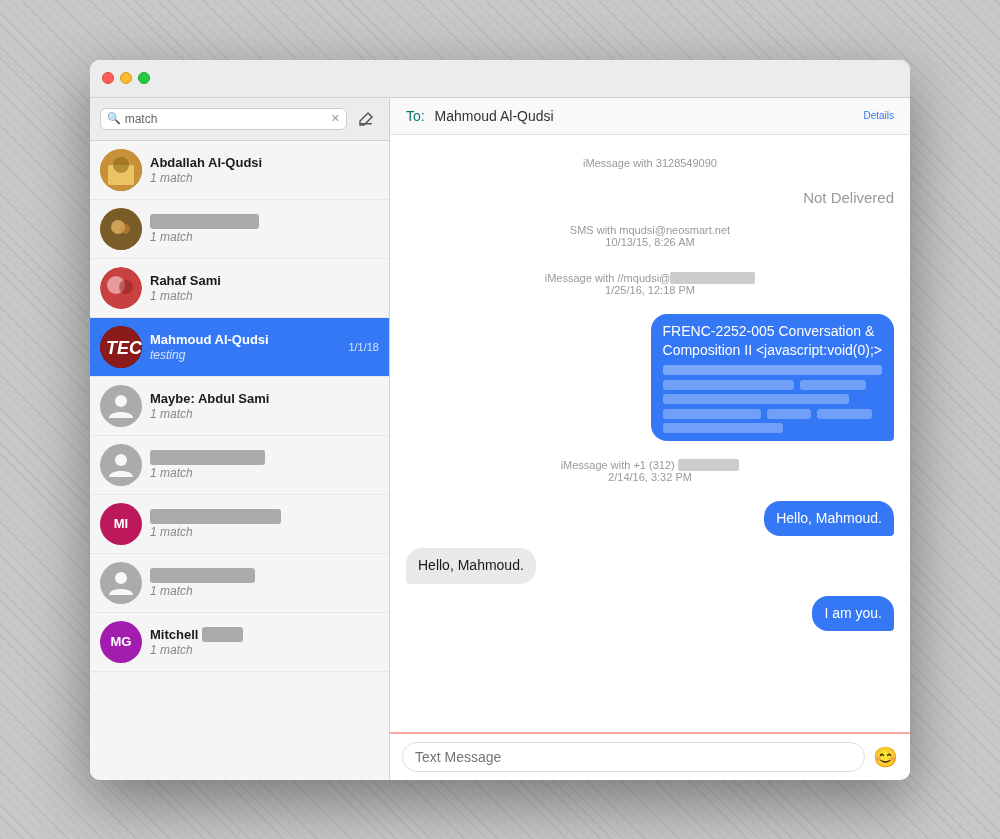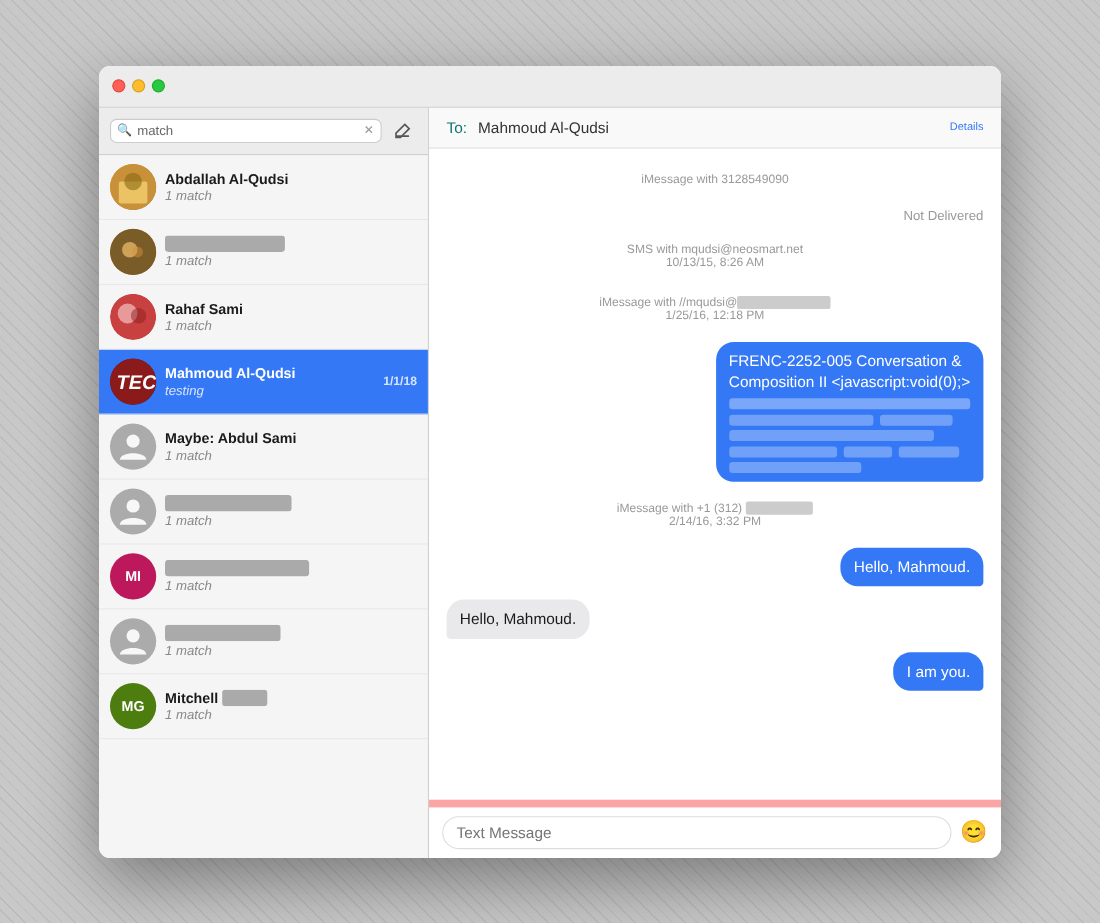--- a/index.html
+++ b/index.html
@@ -175,21 +175,20 @@
     .contact-meta {
       font-size: 12px;
       color: #888;
       margin-top: 1px;
       font-style: italic;
     }
     .contact-date {
       font-size: 11px;
       color: #888;
       flex-shrink: 0;
-      font-weight: bold;
     }
     .contact-item.active .contact-date { color: rgba(255,255,255,0.8); }
     
     .chat-pane {
       flex: 1;
       display: flex;
       flex-direction: column;
       background: #fff;
     }
     .chat-header {
@@ -248,32 +247,32 @@
       background: #e9e9eb;
       color: #1a1a1a;
       border-bottom-left-radius: 4px;
     }
     .error-icon {
       color: #ff3b30;
       font-size: 18px;
       margin-left: 6px;
     }
     .message-status {
-      font-size: 12px;
+      font-size: 15px;
       color: #999;
       margin-top: 2px;
     }
     .sent-row {
       display: flex;
       align-items: center;
       justify-content: flex-end;
     }
     .chat-input-bar {
       padding: 8px 12px;
-      border-top: 7px solid #fca5a5;
+      border-top: 2px solid #fca5a5;
       display: flex;
       align-items: center;
       gap: 8px;
       flex-shrink: 0;
     }
     .message-input {
       flex: 1;
       border: 1px solid #ddd;
       border-radius: 16px;
       padding: 6px 12px;
@@ -436,21 +435,21 @@
           </div>
           <div class="contact-info">
             <div class="contact-name">
               <span style="background:#aaa;color:transparent;border-radius:3px;padding:0 2px;">███████████</span>
             </div>
             <div class="contact-meta">1 match</div>
           </div>
         </div>
 
         <div class="contact-item">
-          <div class="avatar-initials" style="background:#4d7c0f;">MG</div>
+          <div class="avatar-initials" style="background:#a21caf;">MG</div>
           <div class="contact-info">
             <div class="contact-name">
               Mitchell <span style="background:#aaa;color:transparent;border-radius:3px;padding:0 2px;">████</span>
             </div>
             <div class="contact-meta">1 match</div>
           </div>
         </div>
       </div>
     </div>
 

